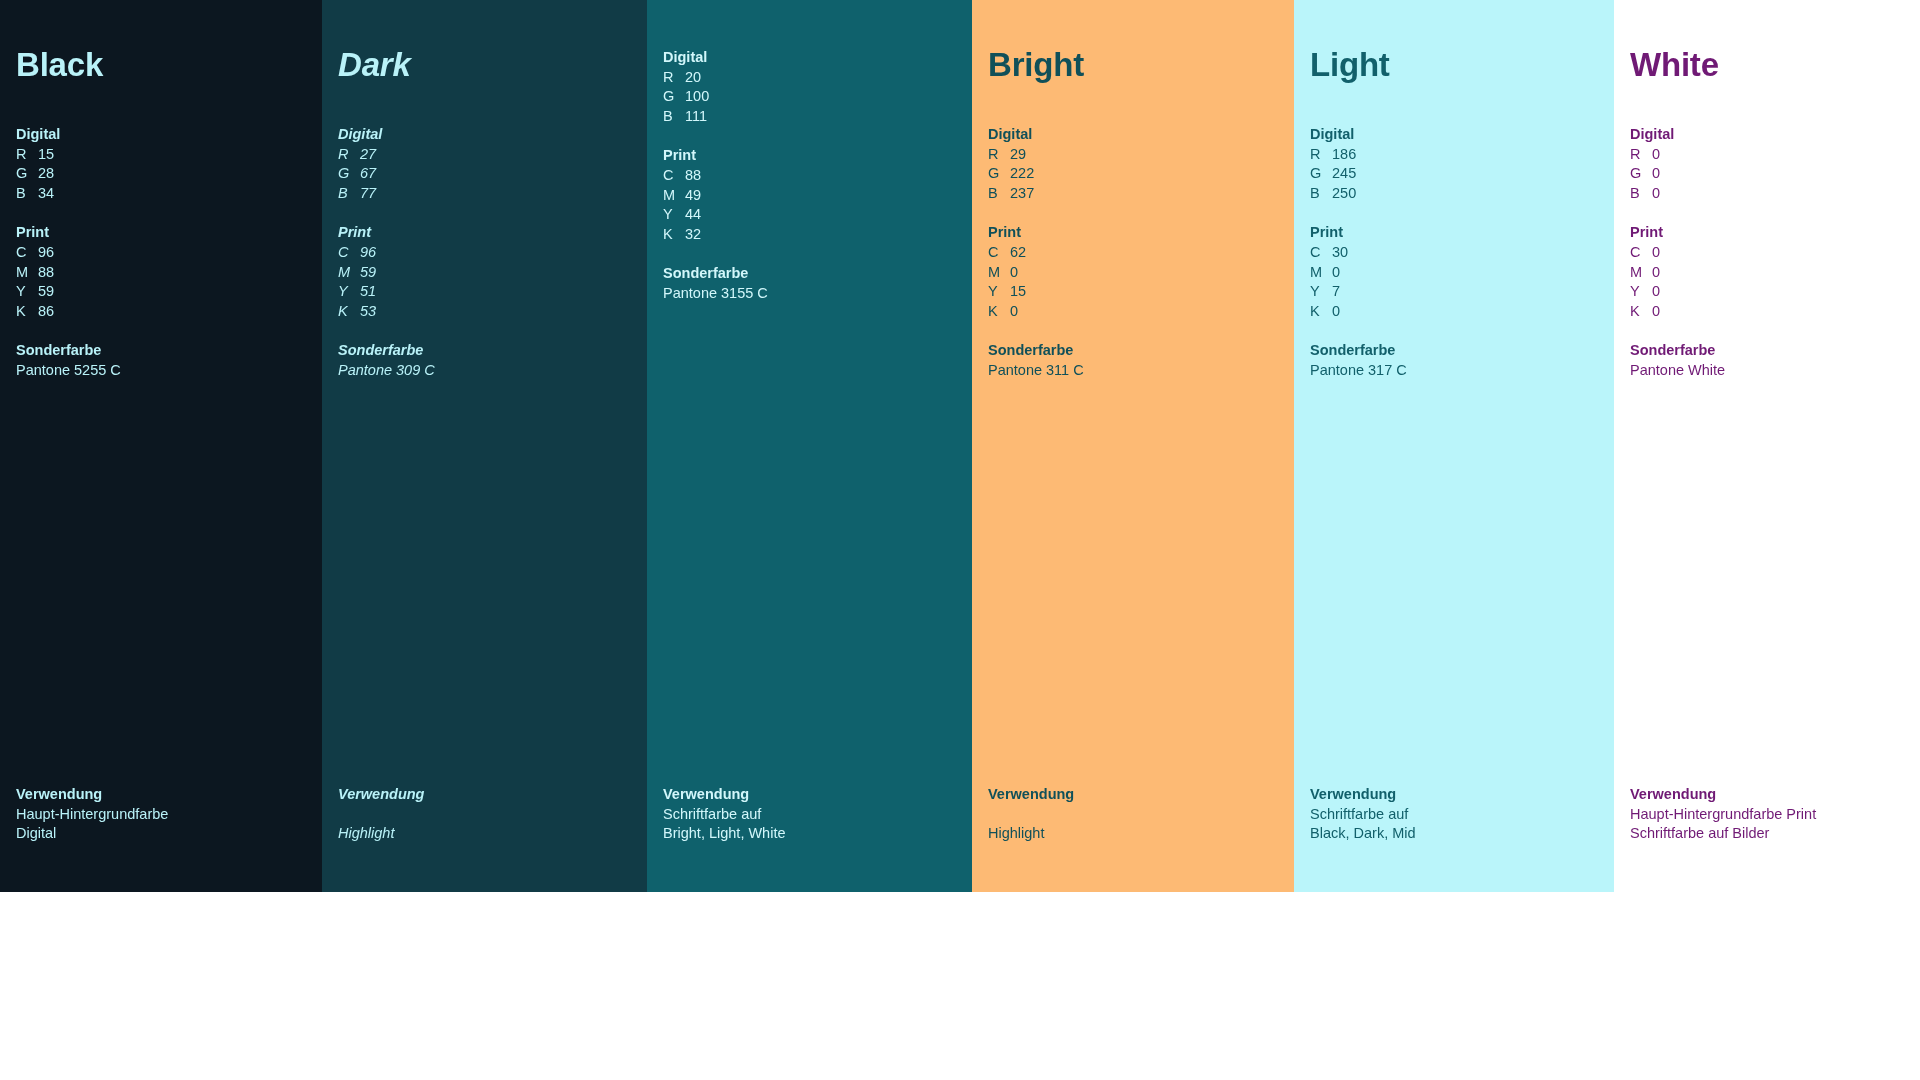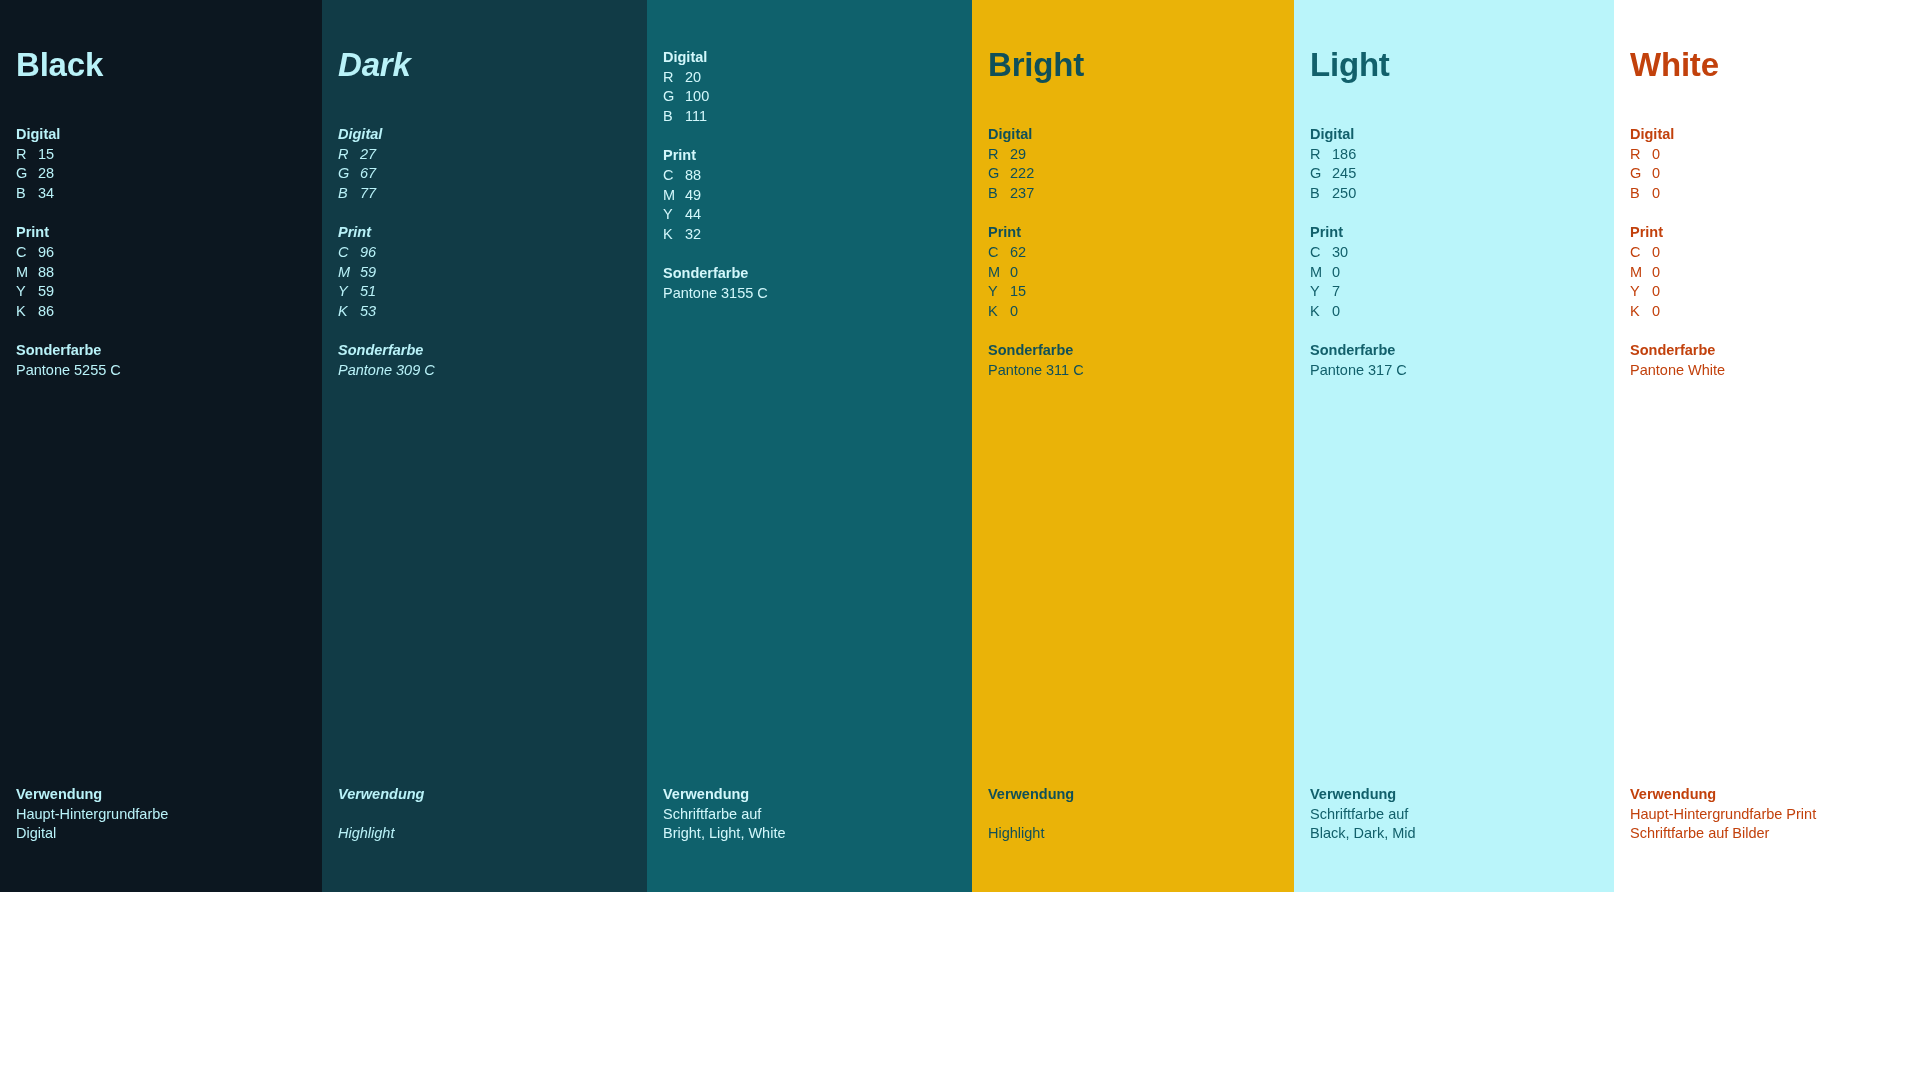--- a/index.html
+++ b/index.html
@@ -243,21 +243,21 @@
           <div class="block-label">Sonderfarbe</div>
           <div class="sub-line">Pantone 3155 C</div>
         </div>
         <div class="usage">
           <div class="usage-label">Verwendung</div>
           <div class="usage-line">Schriftfarbe auf</div>
           <div class="usage-line">Bright, Light, White</div>
         </div>
       </div>
     </div>
-    <div class="swatch" style="background: #eab308; color: rgb(16, 80, 89); flex: 0 0 322px; width: 322px;">
+    <div class="swatch" style="background: #fdba74; color: rgb(16, 80, 89); flex: 0 0 322px; width: 322px;">
       <div class="swatch-inner">
         <h1 class="swatch-title">Bright</h1>
         <div class="block">
           <div class="block-label">Digital</div>
           <div class="kv-row">
             <span class="kv-key">R</span>
             <span class="kv-val">29</span>
           </div>
           <div class="kv-row">
             <span class="kv-key">G</span>
@@ -339,21 +339,21 @@
           <div class="block-label">Sonderfarbe</div>
           <div class="sub-line">Pantone 317 C</div>
         </div>
         <div class="usage">
           <div class="usage-label">Verwendung</div>
           <div class="usage-line">Schriftfarbe auf</div>
           <div class="usage-line">Black, Dark, Mid</div>
         </div>
       </div>
     </div>
-    <div class="swatch" style="background: rgb(255, 255, 255); color: #c2410c; flex: 0 0 306px; width: 306px;">
+    <div class="swatch" style="background: rgb(255, 255, 255); color: #701a75; flex: 0 0 306px; width: 306px;">
       <div class="swatch-inner">
         <h1 class="swatch-title">White</h1>
         <div class="block">
           <div class="block-label">Digital</div>
           <div class="kv-row">
             <span class="kv-key">R</span>
             <span class="kv-val">0</span>
           </div>
           <div class="kv-row">
             <span class="kv-key">G</span>

